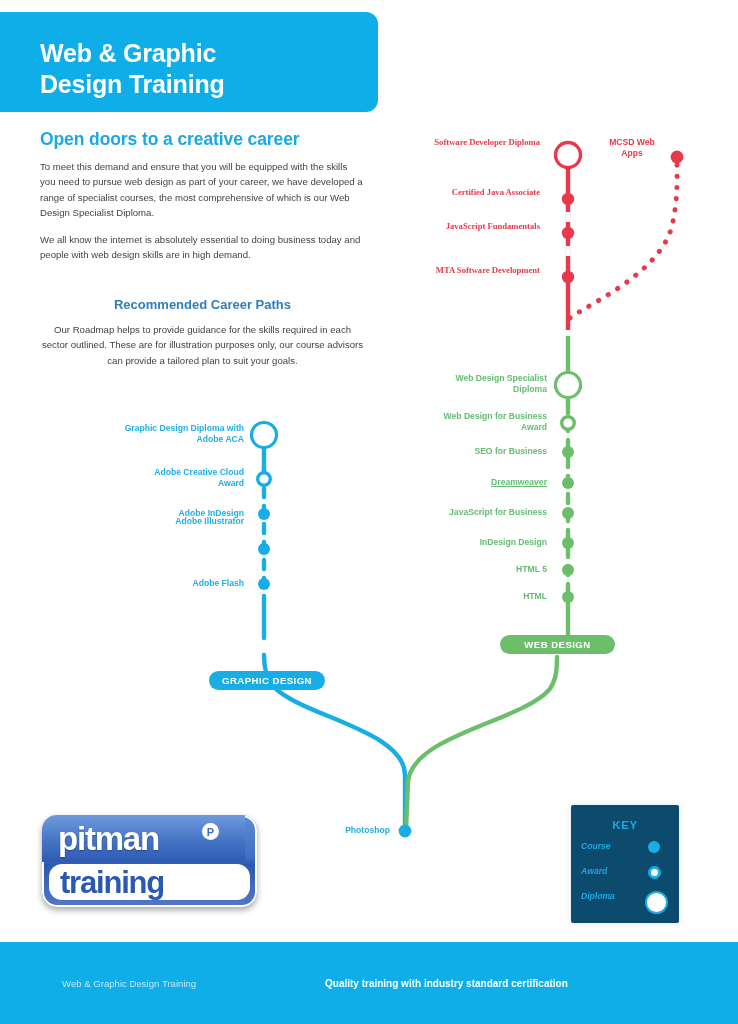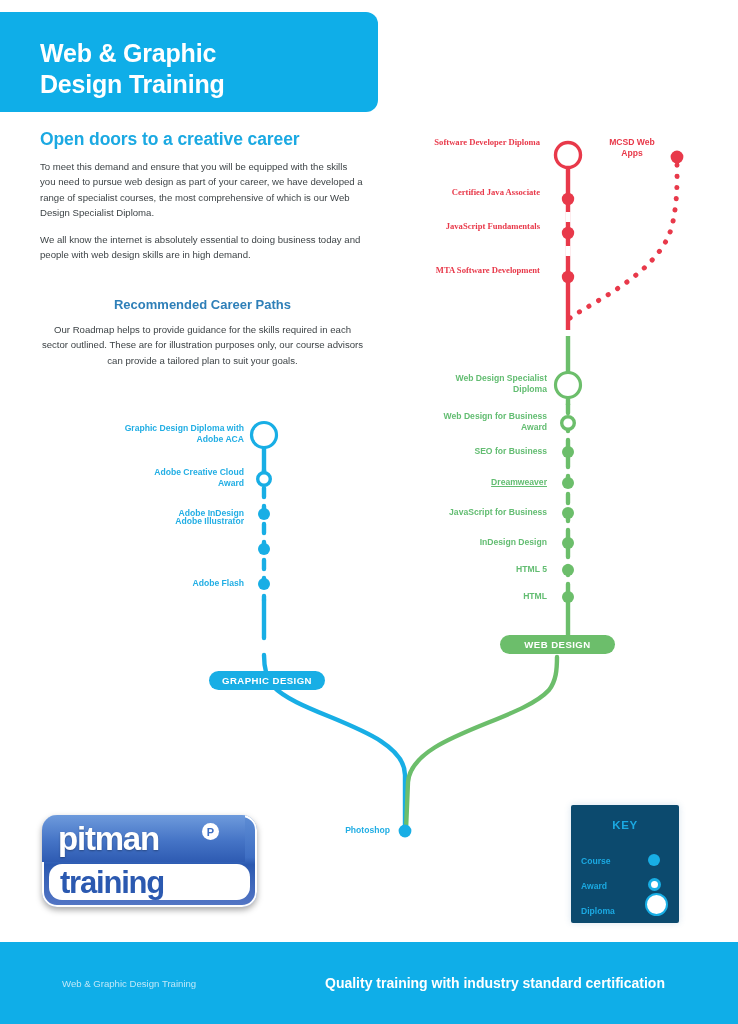--- a/index.html
+++ b/index.html
@@ -69,21 +69,21 @@
     background:#0c4a6e;
     box-shadow:0 0 7px rgba(60,120,170,.20);
     border-radius:2px;
   }
   .key-title{
     position:absolute;left:0;right:0;top:14px;text-align:center;
     color:#1BA9E2;font-size:11.5px;font-weight:bold;letter-spacing:.6px;
   }
   .key-row{
     position:absolute;left:10px;right:10px;height:25px;
-    display:flex;align-items:flex-end;justify-content:space-between;
+    display:flex;align-items:flex-start;justify-content:space-between;font-style:italic;
   }
   .key-row .kl{color:#1BA9E2;font-size:8.6px;font-weight:bold;}
   .key-row .kg{width:30px;display:flex;align-items:center;justify-content:center;}
   .dot-f{width:12px;height:12px;border-radius:50%;background:#18AEE5;}
   .dot-a{width:13px;height:13px;border-radius:50%;border:3.4px solid #18AEE5;background:#fff;box-sizing:border-box;}
   .dot-d{width:23px;height:23px;border-radius:50%;border:2.6px solid #18AEE5;background:#fff;box-sizing:border-box;}
 
   
   .logo{
     position:absolute;left:42px;top:815px;width:215px;height:92px;
@@ -119,21 +119,21 @@
   
   .footer{
     position:absolute;left:0;bottom:0;width:738px;height:82px;background:#0FAEE8;
   }
   .footer-left{
     position:absolute;left:62px;top:50%;transform:translateY(-50%);
     color:#BFE8F8;font-size:9.6px;
   }
   .footer-right{
     position:absolute;left:325px;top:50%;transform:translateY(-50%);
-    color:#ffffff;font-size:14px;font-weight:bold;
+    color:#ffffff;font-size:10px;font-weight:bold;
   }
 </style>
 </head>
 <body>
 
 <div class="page">
 
   <div class="header-band">
     <div class="header-title">
       <div>Web &amp; Graphic</div>

